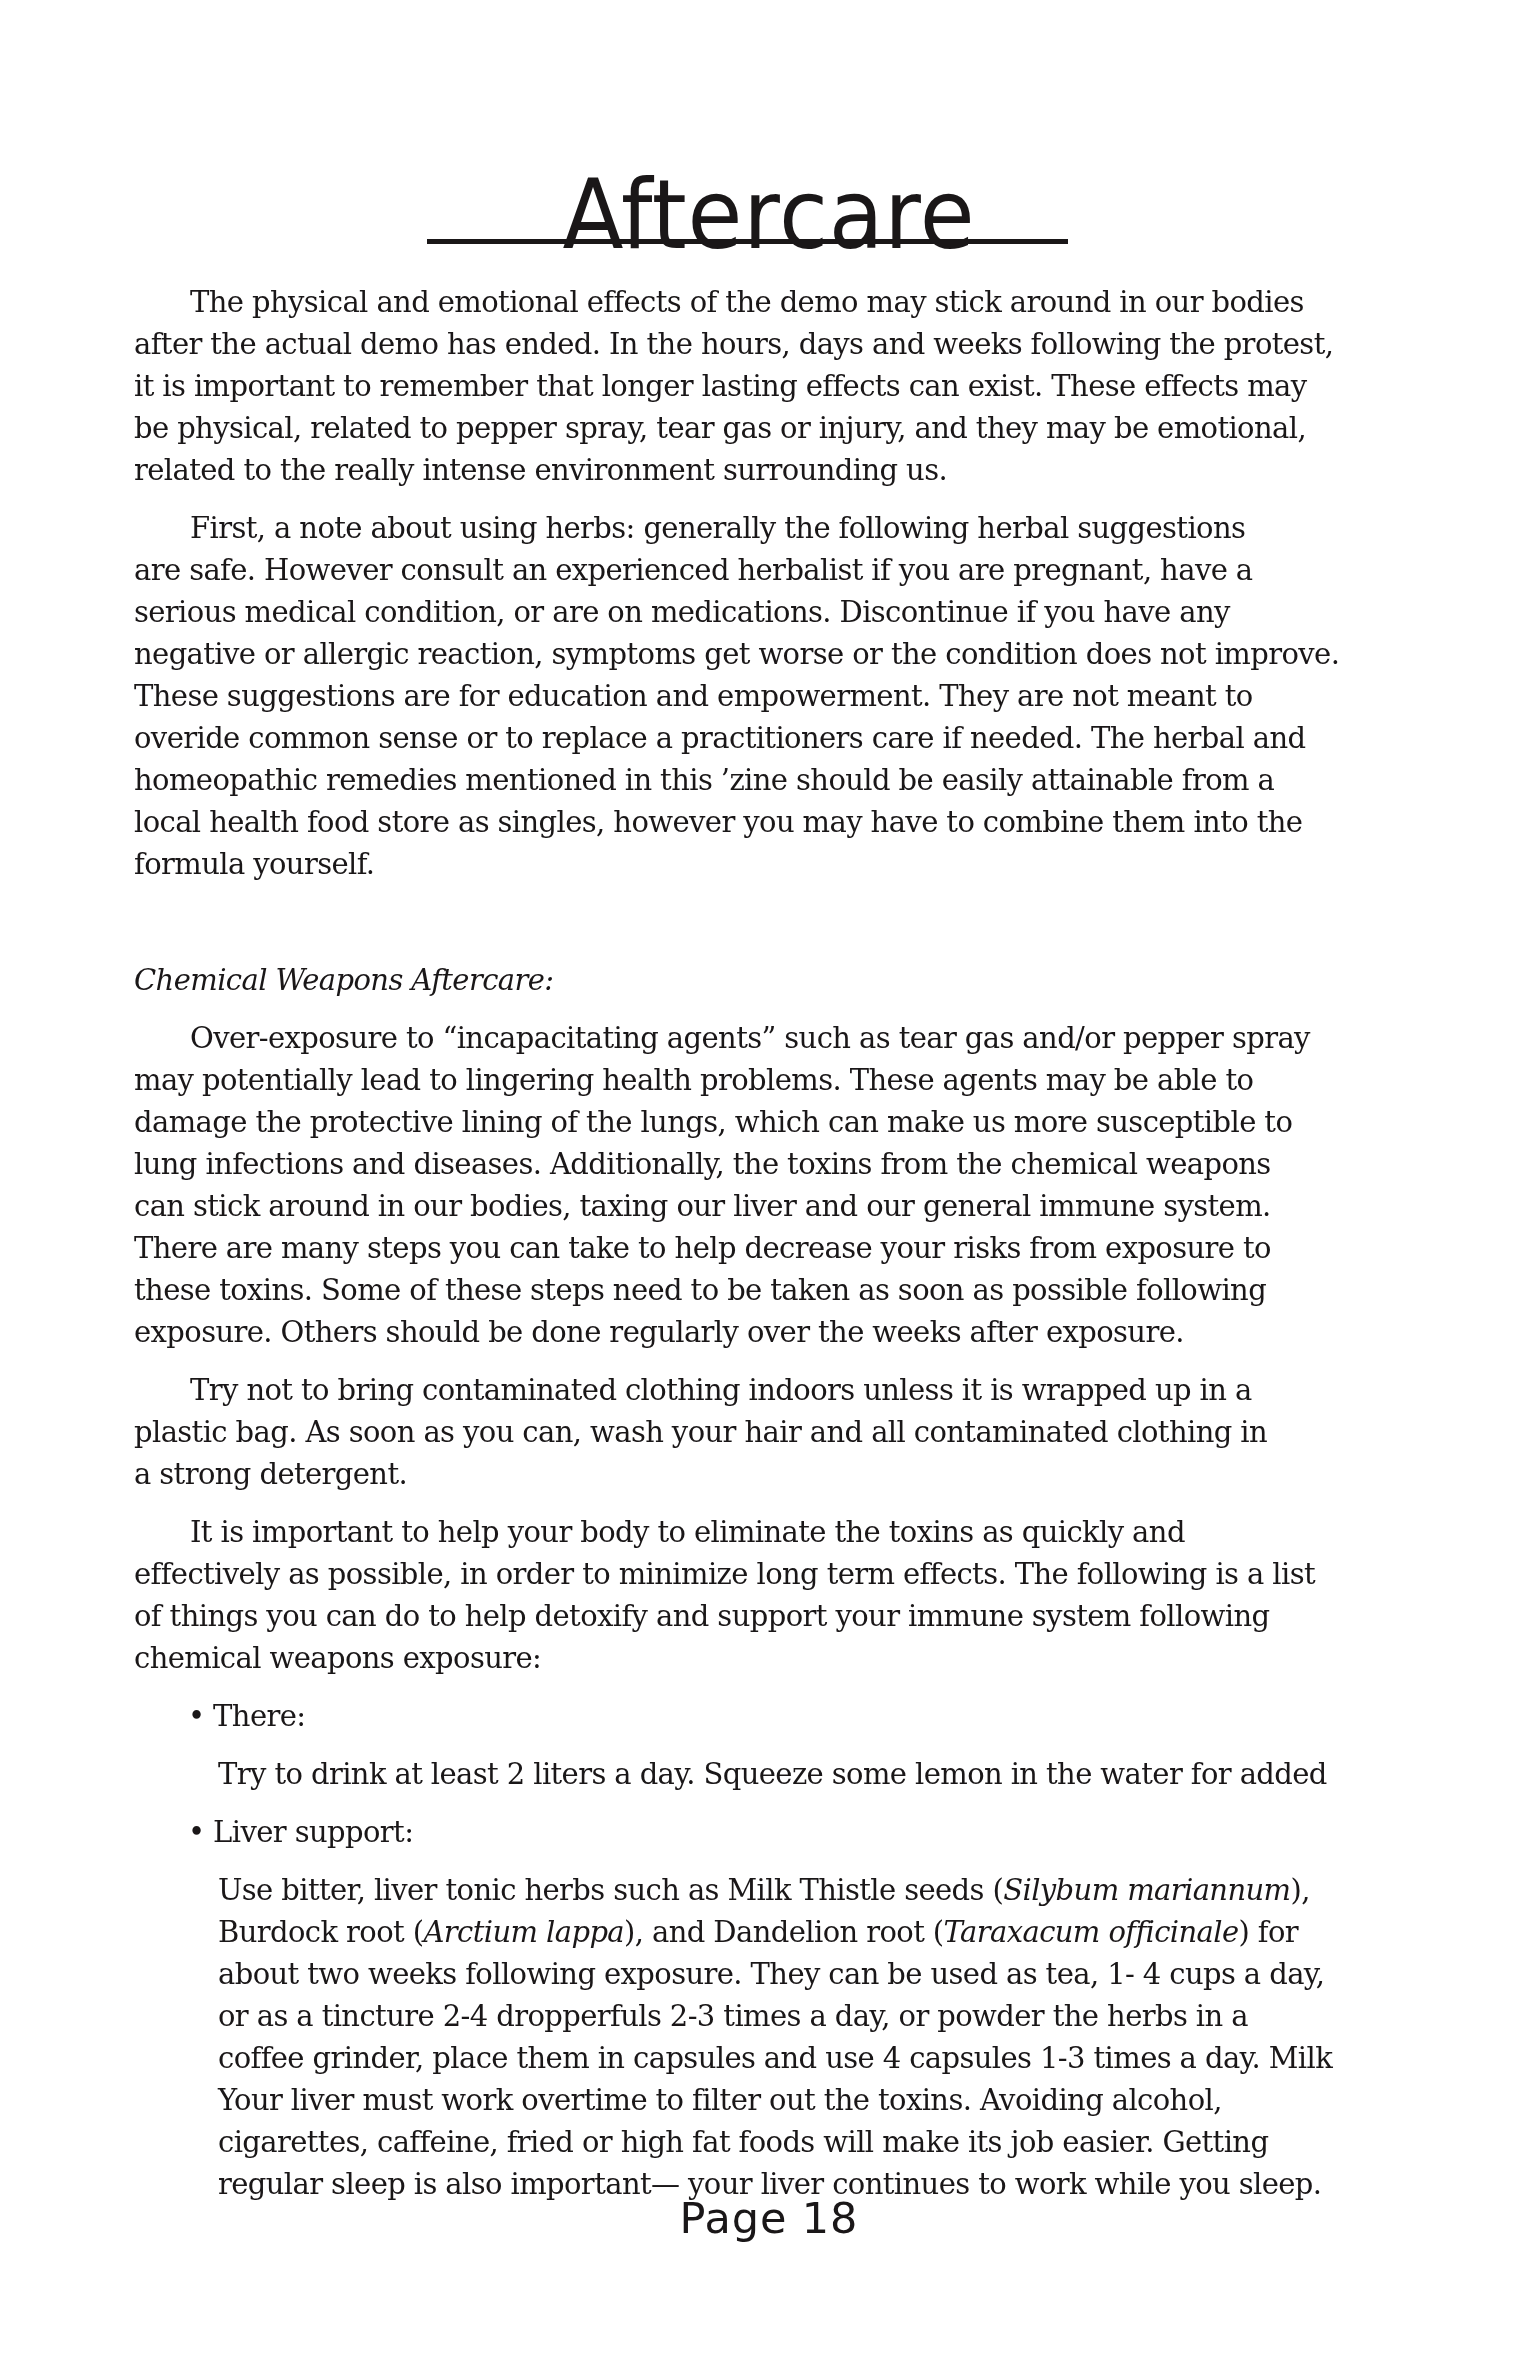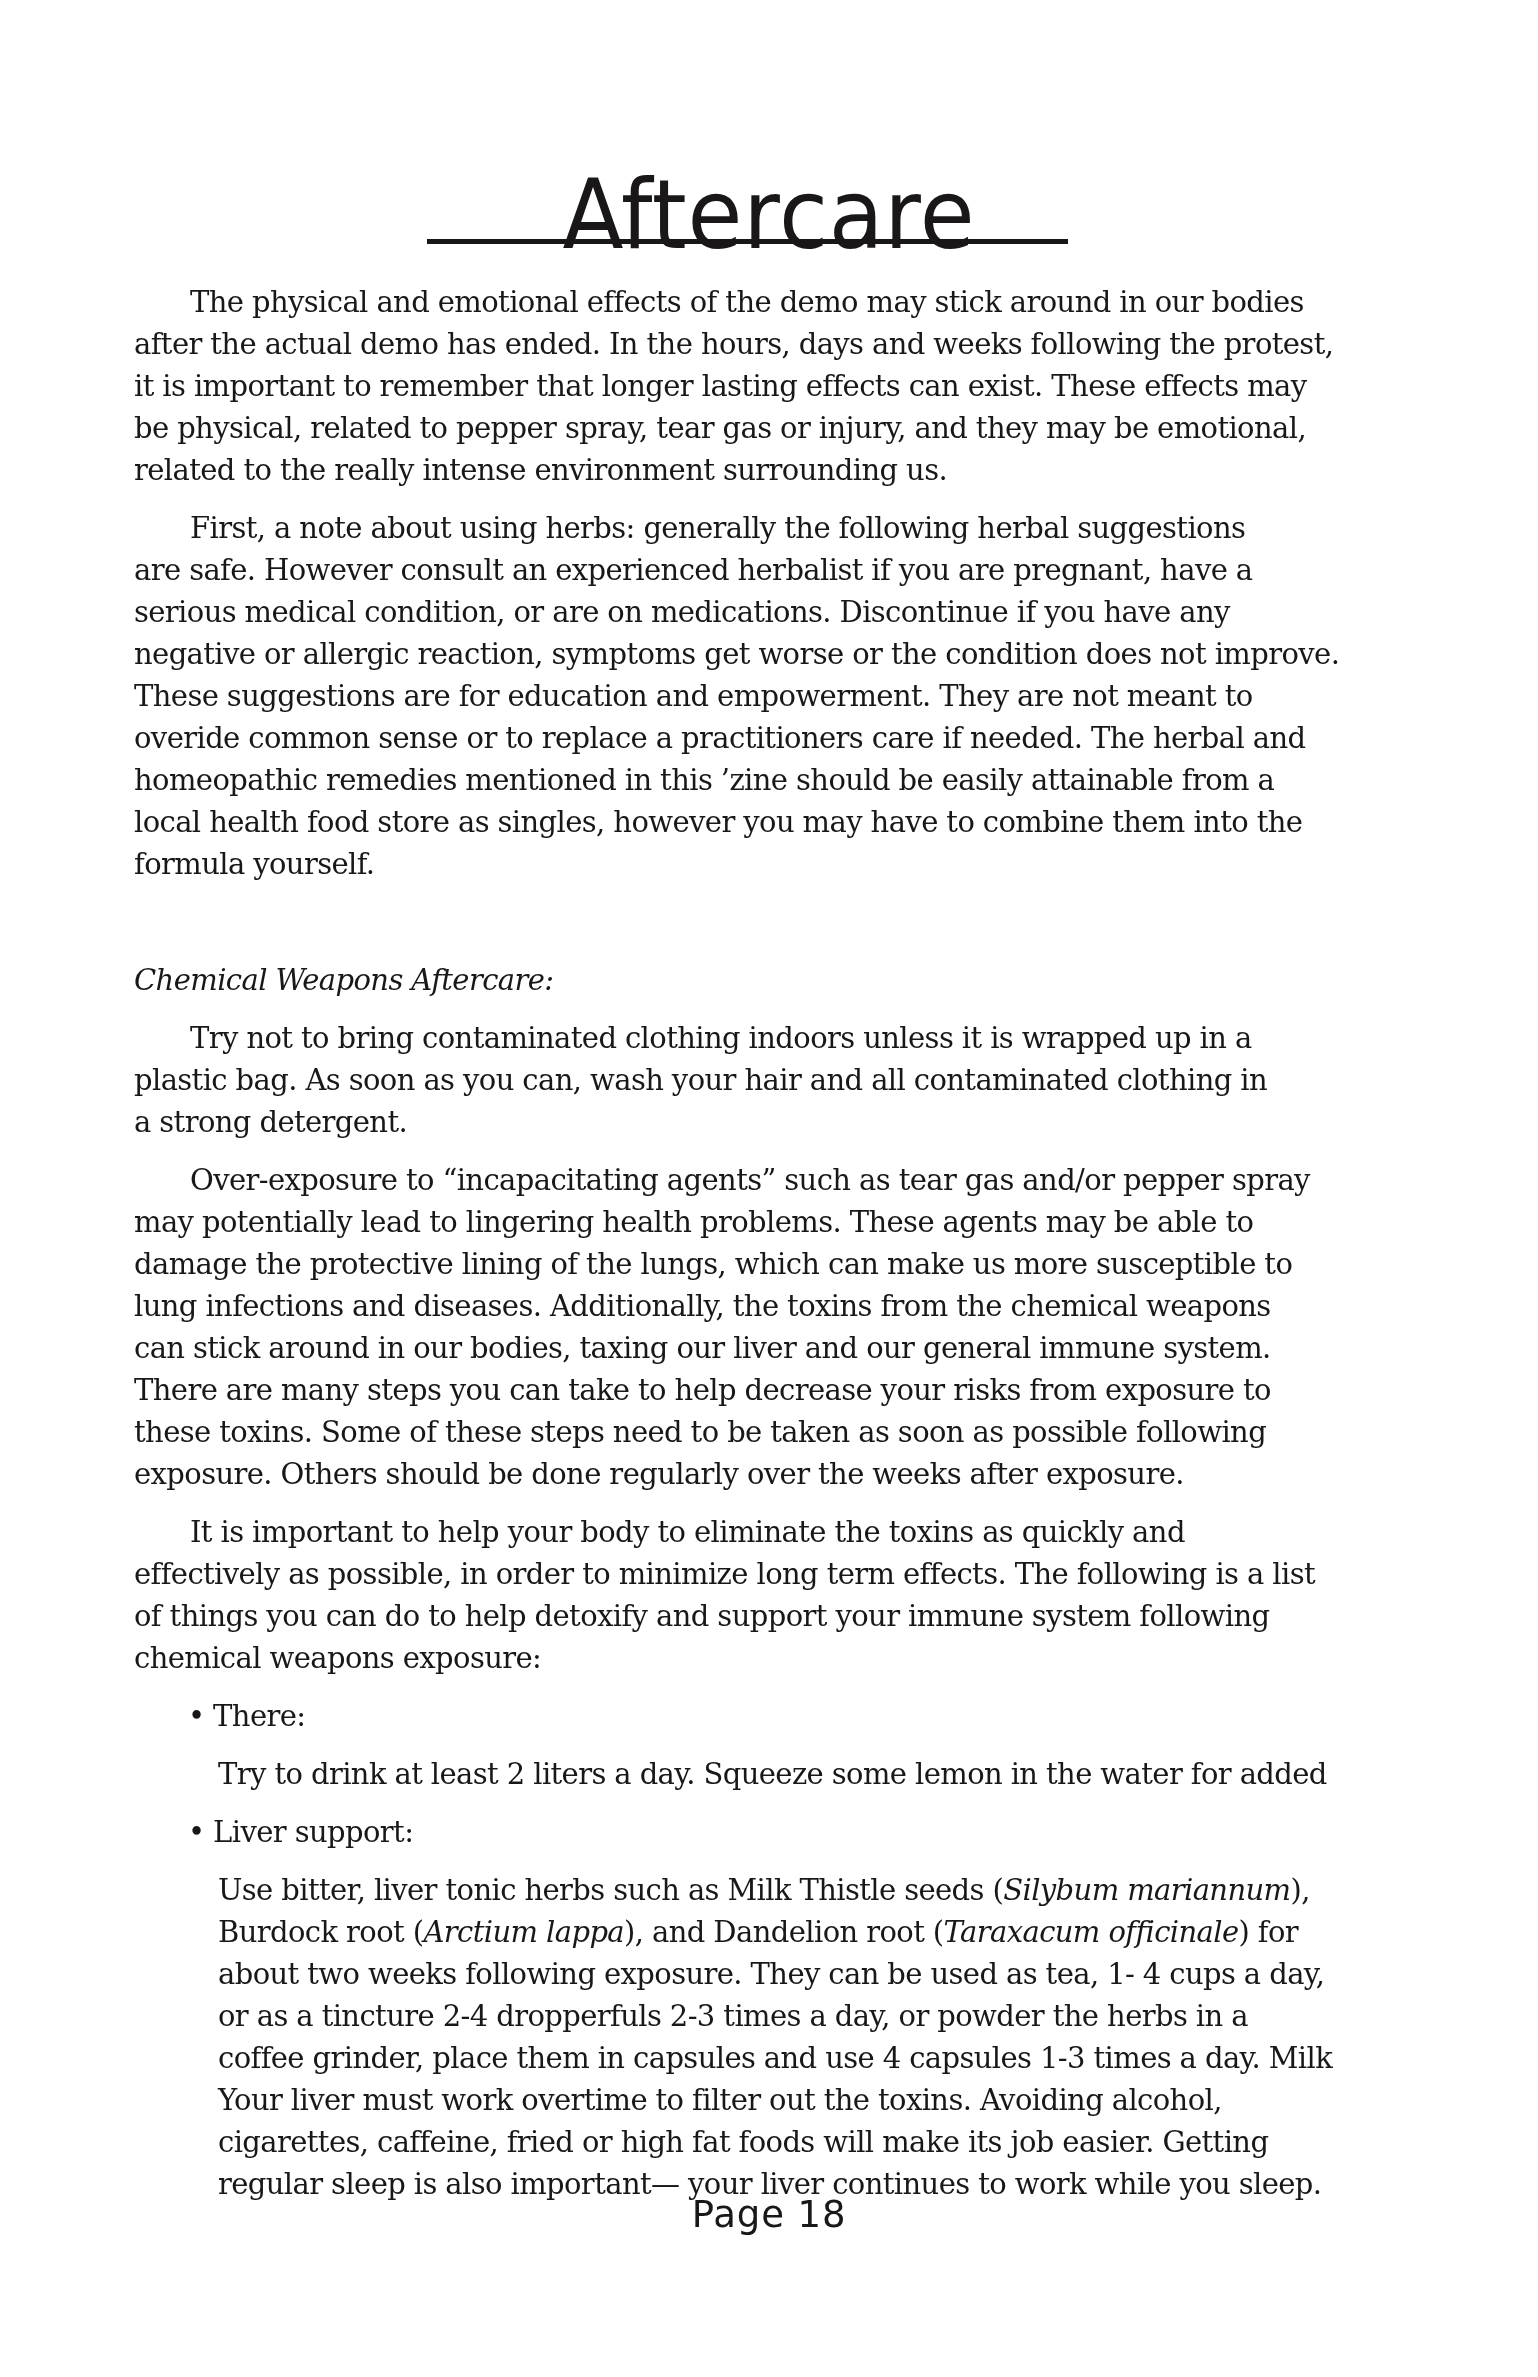--- a/index.html
+++ b/index.html
@@ -20,21 +20,21 @@
   }
   .body p { margin: 16px; }
   .indent { text-indent: 56px; }
   .gap { height: 42px; }
   .heading { font-style: italic; }
   .bullet { padding-left: 54px; }
   .bullet-body { padding-left: 84px; }
   .line { display: block; white-space: nowrap; }
   .page-num {
     position: absolute; left: 0; width: 1538px; top: 2193px; text-align: center;
-    font-family: "DejaVu Sans", sans-serif; font-size: 37px; letter-spacing: 0.9px;
+    font-family: "DejaVu Sans", sans-serif; font-size: 43px; letter-spacing: 0.9px;
   }
 </style>
 </head>
 <body>
 
 <h1 class="title">Aftercare</h1>
 <div class="title-rule"></div>
 
 <div class="body">
   <p class="indent">
@@ -53,33 +53,33 @@
     <span class="line" style="text-indent:0">overide common sense or to replace a practitioners care if needed. The herbal and</span>
     <span class="line" style="text-indent:0">homeopathic remedies mentioned in this ’zine should be easily attainable from a</span>
     <span class="line" style="text-indent:0">local health food store as singles, however you may have to combine them into the</span>
     <span class="line" style="text-indent:0">formula yourself.</span>
   </p>
   <div class="gap"></div>
 
   <p class="heading">Chemical Weapons Aftercare:</p>
 
   <p class="indent">
-    <span class="line">Try not to bring contaminated clothing indoors unless it is wrapped up in a</span>
-    <span class="line" style="text-indent:0">plastic bag. As soon as you can, wash your hair and all contaminated clothing in</span>
-    <span class="line" style="text-indent:0">a strong detergent.</span>
-  </p>
-  <p class="indent">
     <span class="line">Over-exposure to “incapacitating agents” such as tear gas and/or pepper spray</span>
     <span class="line" style="text-indent:0">may potentially lead to lingering health problems. These agents may be able to</span>
     <span class="line" style="text-indent:0">damage the protective lining of the lungs, which can make us more susceptible to</span>
     <span class="line" style="text-indent:0">lung infections and diseases. Additionally, the toxins from the chemical weapons</span>
     <span class="line" style="text-indent:0">can stick around in our bodies, taxing our liver and our general immune system.</span>
     <span class="line" style="text-indent:0">There are many steps you can take to help decrease your risks from exposure to</span>
     <span class="line" style="text-indent:0">these toxins. Some of these steps need to be taken as soon as possible following</span>
     <span class="line" style="text-indent:0">exposure. Others should be done regularly over the weeks after exposure.</span>
+  </p>
+  <p class="indent">
+    <span class="line">Try not to bring contaminated clothing indoors unless it is wrapped up in a</span>
+    <span class="line" style="text-indent:0">plastic bag. As soon as you can, wash your hair and all contaminated clothing in</span>
+    <span class="line" style="text-indent:0">a strong detergent.</span>
   </p>
   <p class="indent">
     <span class="line">It is important to help your body to eliminate the toxins as quickly and</span>
     <span class="line" style="text-indent:0">effectively as possible, in order to minimize long term effects. The following is a list</span>
     <span class="line" style="text-indent:0">of things you can do to help detoxify and support your immune system following</span>
     <span class="line" style="text-indent:0">chemical weapons exposure:</span>
   </p>
 
   <div>
     <p class="bullet">• There:</p>

